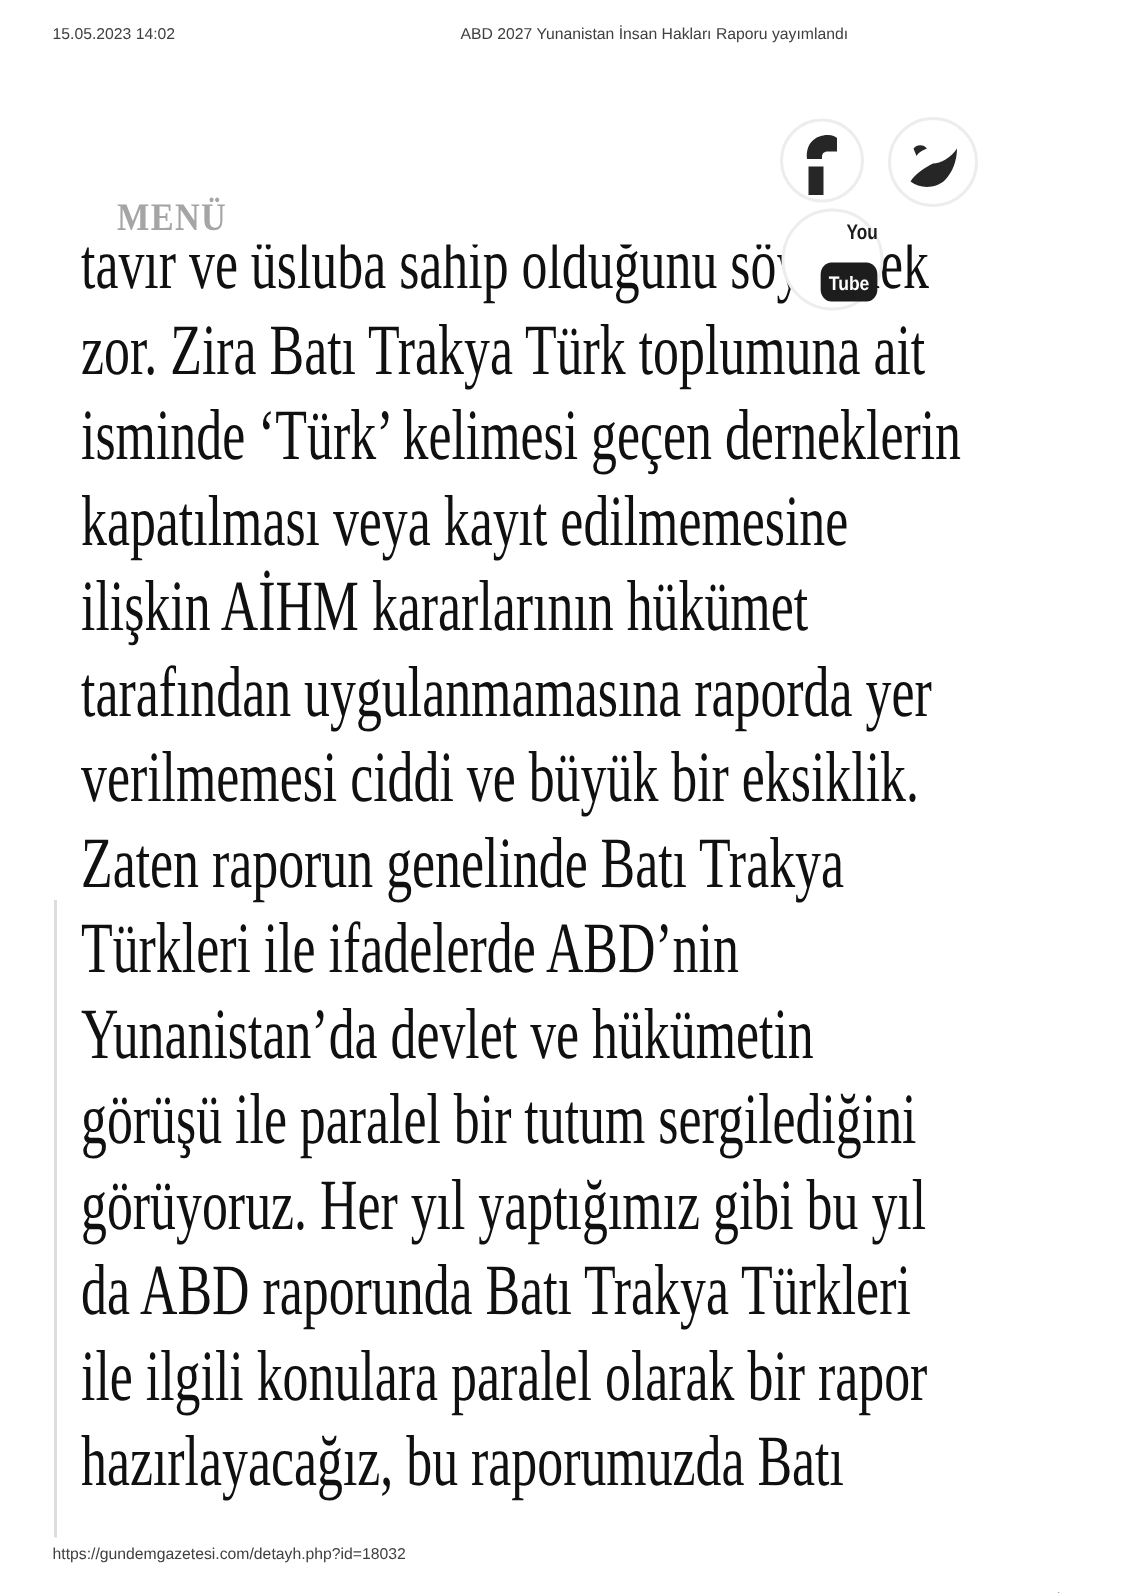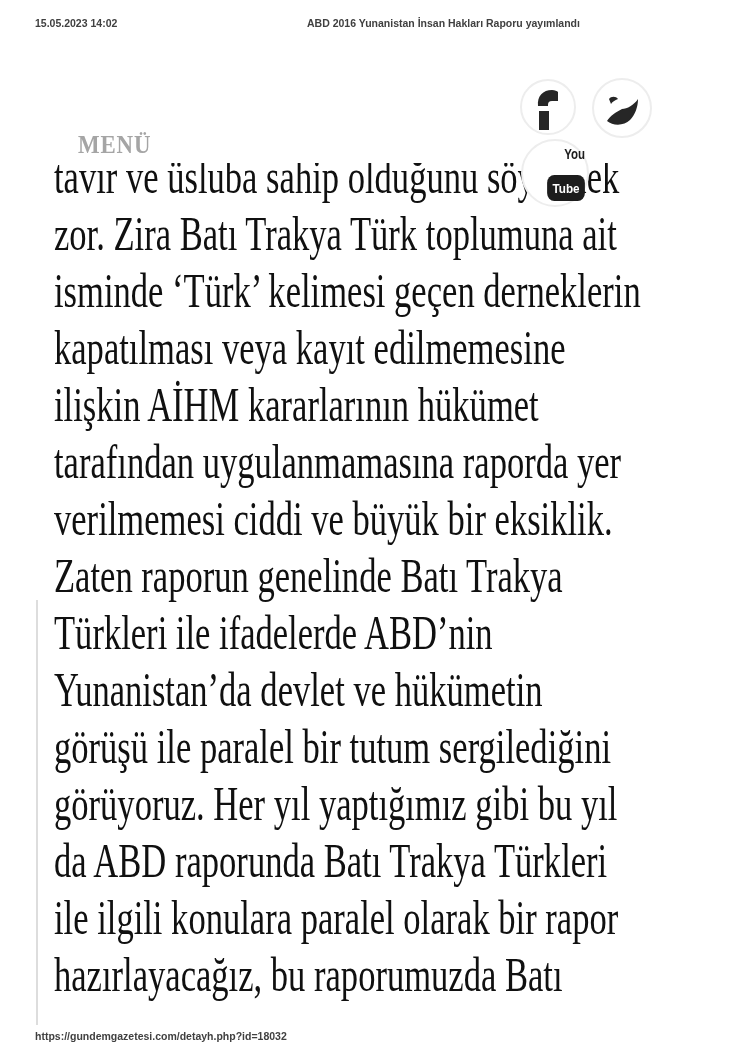--- a/index.html
+++ b/index.html
@@ -3,21 +3,21 @@
 <meta charset="utf-8">
 <style>
   html,body{margin:0;padding:0;}
   body{
     width:750px;height:1062px;position:relative;background:#ffffff;
     font-family:"Liberation Sans",sans-serif;overflow:hidden;
   }
   
   .print-meta{
     position:absolute;font-size:10.5px;color:var(--meta-ink,#404040);
-    white-space:nowrap;letter-spacing:0;font-weight:bold;
+    white-space:nowrap;letter-spacing:0;
   }
   #hdr-date{left:35px;top:17px;}
   #hdr-title{left:307px;top:17px;}
   #ftr-url{left:35px;top:1030px;}
   #ftr-page{right:32px;top:1060px;text-align:right;}
   
   #menu-label{
     position:absolute;left:78px;top:130px;
     font-family:"Liberation Serif",serif;font-weight:bold;
     font-size:26px;color:var(--menu-ink,#a5a5a5);
@@ -57,21 +57,21 @@
   }
   #quote-border{
     position:absolute;left:36px;top:600px;width:2px;height:425px;
     background:var(--rule,#dddddd);z-index:0;
   }
 </style>
 </head>
 <body>
 
 <div class="print-meta" id="hdr-date">15.05.2023 14:02</div>
-<div class="print-meta" id="hdr-title">ABD 2016 Yunanistan İnsan Hakları Raporu yayımlandı</div>
+<div class="print-meta" id="hdr-title">ABD 2027 Yunanistan İnsan Hakları Raporu yayımlandı</div>
 
 <div id="menu-label">MENÜ</div>
 
 <div class="soc-circle" id="fb-circle">
   <svg class="glyph" width="40" height="46" viewBox="0 0 40 46">
     <path fill="#262626" d="M10 19 C9 9 15 3 24 3 C27 3 29 4 30 5 L30 14 L24 14 C21 14 20 15.5 20 18 L20 19 Z"></path>
     <rect fill="#262626" x="11" y="24" width="10" height="19"></rect>
   </svg>
 </div>
 

